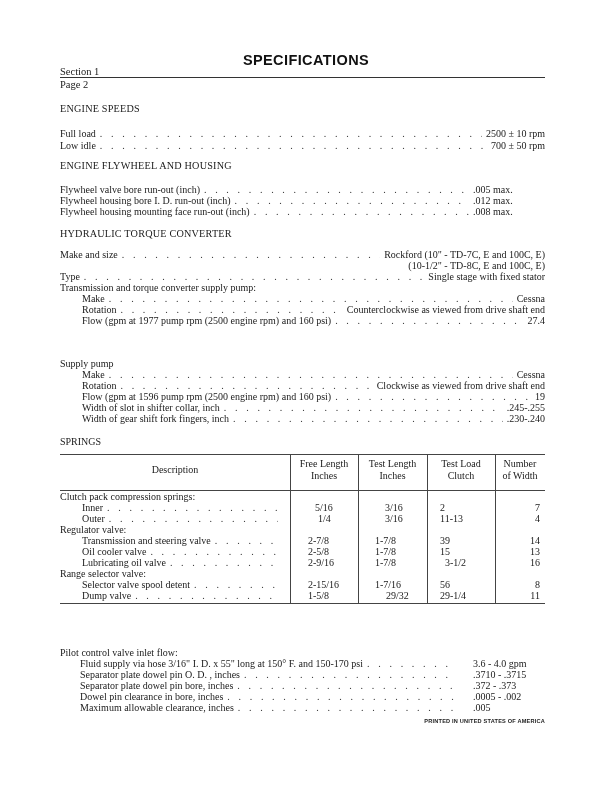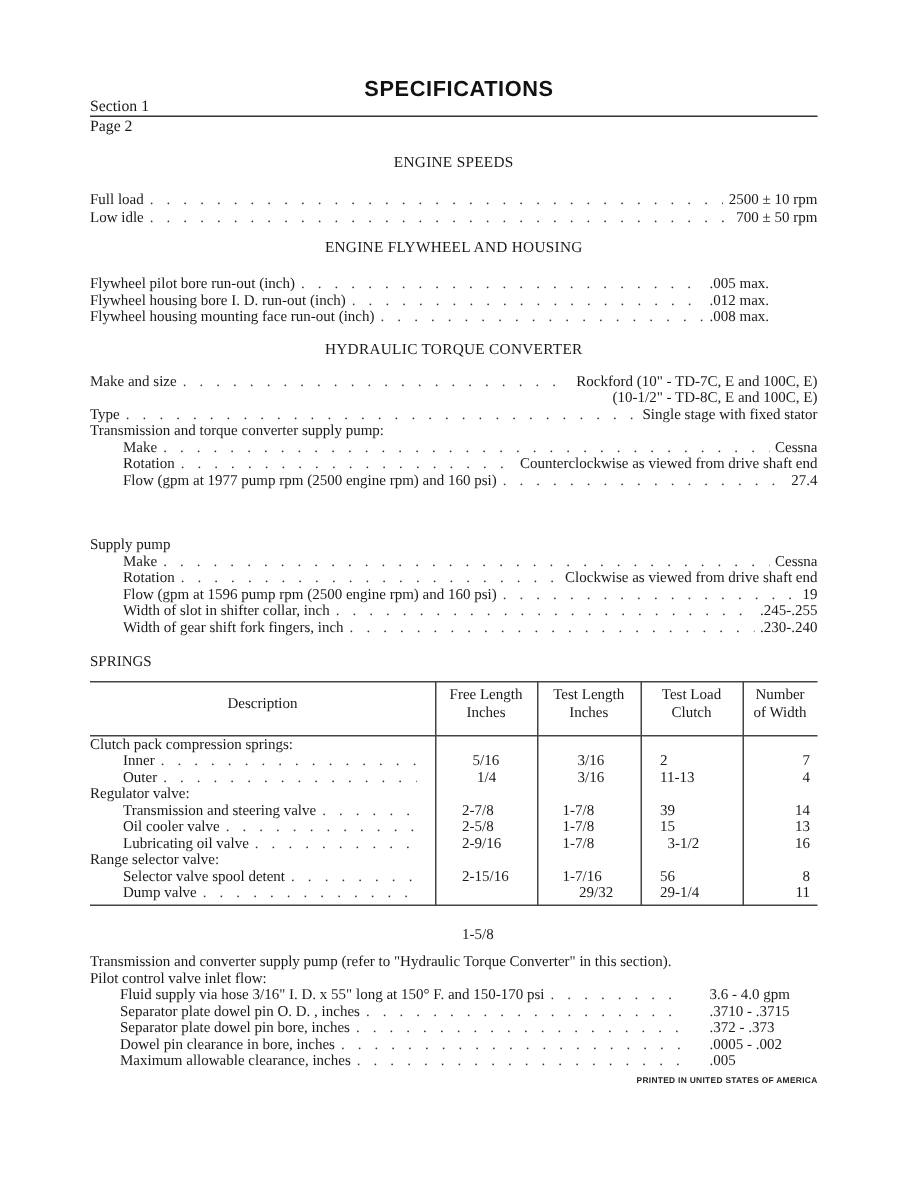--- a/index.html
+++ b/index.html
@@ -6,21 +6,21 @@
   body { width: 612px; height: 792px; position: relative; overflow: hidden;
          font-family: "Liberation Serif", "DejaVu Serif", serif; color: #1a1a1a; }
   .page { position: absolute; left: 0; top: 0; width: 612px; height: 792px; }
   .title { position: absolute; left: 0; width: 612px; top: 52px; text-align: center;
            font-family: "Liberation Sans", "DejaVu Sans", sans-serif; font-weight: bold;
            font-size: 14.5px; letter-spacing: 0.4px; color: #111; }
   .sec { position: absolute; left: 60px; top: 66px; font-size: 10.5px; }
   .pg  { position: absolute; left: 60px; top: 79px; font-size: 10.5px; }
   .hrule { position: absolute; left: 60px; width: 485px; top: 76.5px; height: 0;
            border-top: 1.3px solid #333; }
-  .heading { position: absolute; left: 60px; width: 485px; text-align: center;
+  .heading { position: absolute; left: 60px; width: 485px; 
              font-size: 10.2px; letter-spacing: 0.2px; }
   .row { position: absolute; left: 60px; width: 485px; height: 12px; font-size: 10px;
          line-height: 12px; display: flex; align-items: baseline; white-space: nowrap; }
   .row.ind { left: 82px; width: 463px; }
   .row .lbl { flex: 0 0 auto; }
   .row .dots { flex: 1 1 auto; overflow: hidden; letter-spacing: 3.1px; color: #333;
                margin: 0 4px; }
   .row .val { flex: 0 0 auto; }
   .row .val.fixed { width: 72px; text-align: left; }
   .plain { position: absolute; font-size: 10px; line-height: 12px; white-space: nowrap; }
@@ -55,21 +55,21 @@
     <span class="val">2500 ± 10 rpm</span>
   </div>
   <div class="row" style="top:140px">
     <span class="lbl">Low idle</span>
     <span class="dots">. . . . . . . . . . . . . . . . . . . . . . . . . . . . . . . . . . . . . . . . . . . . . . . . . . . . . . . . . . . . . . . . . . . .</span>
     <span class="val">700 ± 50 rpm</span>
   </div>
 
   <div class="heading" style="top:160px">ENGINE FLYWHEEL AND HOUSING</div>
   <div class="row" style="top:184px">
-    <span class="lbl">Flywheel pilot bore run-out (inch)</span>
+    <span class="lbl">Flywheel valve bore run-out (inch)</span>
     <span class="dots">. . . . . . . . . . . . . . . . . . . . . . . . . . . . . . . . . . . . . . . . . . . . . . . . . . . . . . . . . . . . . . . . . . . .</span>
     <span class="val" style="width:72px">.005 max.</span>
   </div>
   <div class="row" style="top:195px">
     <span class="lbl">Flywheel housing bore I. D. run-out (inch)</span>
     <span class="dots">. . . . . . . . . . . . . . . . . . . . . . . . . . . . . . . . . . . . . . . . . . . . . . . . . . . . . . . . . . . . . . . . . . . .</span>
     <span class="val" style="width:72px">.012 max.</span>
   </div>
   <div class="row" style="top:206px">
     <span class="lbl">Flywheel housing mounting face run-out (inch)</span>
@@ -219,27 +219,26 @@
     </div>
     <div class="cell" style="left:248px; top:125px;">2-15/16</div>
     <div class="cell" style="left:315px; top:125px;">1-7/16</div>
     <div class="cell" style="left:380px; top:125px;">56</div>
     <div class="cell" style="right:5px; top:125px;">8</div>
 
     <div class="row" style="left:22px; width:200px; top:136px;">
       <span class="lbl">Dump valve</span>
       <span class="dots">. . . . . . . . . . . . . . . . . . . . . . . . . . . . . . . . . . . . . . . . . . . . . . . . . . . . . . . . . . . . . . . . . . . .</span>
     </div>
-    <div class="cell" style="left:248px; top:136px;margin-top:28px;">1-5/8</div>
+    <div class="cell" style="left:248px; top:136px;">1-5/8</div>
     <div class="cell" style="left:326px; top:136px;">29/32</div>
     <div class="cell" style="left:380px; top:136px;">29-1/4</div>
     <div class="cell" style="right:5px; top:136px;">11</div>
   </div>
 
-  <div class="plain" style="top:636px; left:60px;">Transmission and converter supply pump (refer to "Hydraulic Torque Converter" in this section).</div>
   <div class="plain" style="top:647px; left:60px;">Pilot control valve inlet flow:</div>
 
   <div class="row" style="left:80px; width:465px; top:658px;">
     <span class="lbl">Fluid supply via hose 3/16" I. D.  x 55" long at 150° F.  and 150-170 psi</span>
     <span class="dots" style="margin-right:16px">. . . . . . . . . . . . . . . . . . . . . . . . . . . . . . . . . . . . . . . . . . . . . . . . . . . . . . . . . . . . . . . . . . . .</span>
     <span class="val fixed">3.6 - 4.0 gpm</span>
   </div>
   <div class="row" style="left:80px; width:465px; top:669px;">
     <span class="lbl">Separator plate dowel pin O. D. , inches</span>
     <span class="dots" style="margin-right:16px">. . . . . . . . . . . . . . . . . . . . . . . . . . . . . . . . . . . . . . . . . . . . . . . . . . . . . . . . . . . . . . . . . . . .</span>

